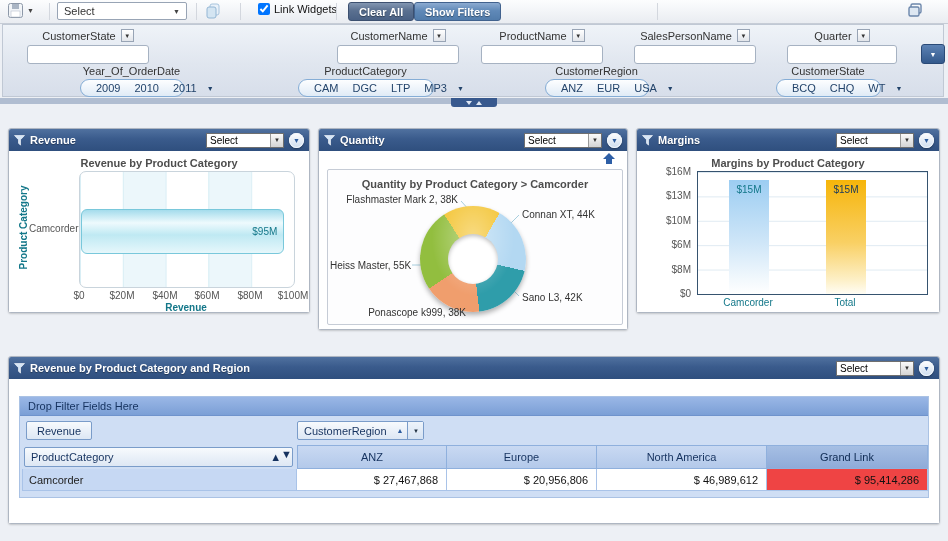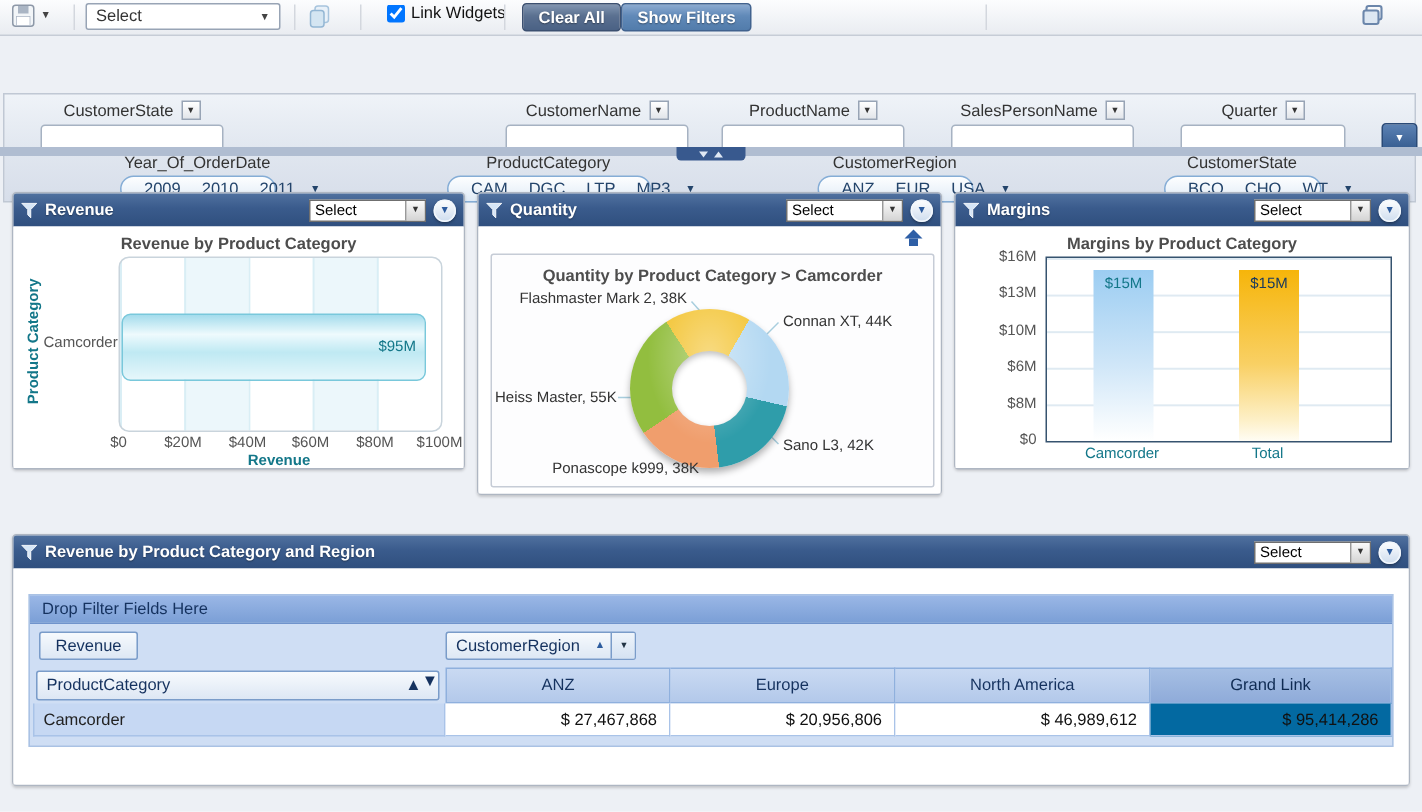--- a/index.html
+++ b/index.html
@@ -10,21 +10,21 @@
   .toolbar{left:0;top:0;width:948px;height:23px;background:linear-gradient(#fcfdfe,#e9ecf1);border-bottom:1px solid #c6ccd6;}
   .tsep{position:absolute;top:3px;width:1px;height:17px;background:#d3d7de;}
   .toolbtn{position:absolute;display:flex;align-items:center;gap:3px;}
   .combo{background:#fff;border:1px solid #98a4b5;border-radius:2px;display:flex;align-items:center;justify-content:space-between;padding:0 6px;color:#333;}
   .glyph-arr{font-size:7px;color:#444;line-height:1;}
   .chk-row{display:flex;align-items:center;gap:4px;color:#111;}
   .btn-dark{background:linear-gradient(#8296b2,#5a7090 45%,#4a6184);border:1px solid #3c5070;border-radius:3px;color:#fff;font-weight:bold;padding:0 10px;height:17px;display:flex;align-items:center;text-shadow:0 1px 1px rgba(0,0,0,.4);}
   .btn-blue{background:linear-gradient(#8cabd1,#6089b8 45%,#527cab);border:1px solid #41628e;border-radius:3px;color:#fff;font-weight:bold;padding:0 10px;height:17px;display:flex;align-items:center;text-shadow:0 1px 1px rgba(0,0,0,.4);}
 
   
-  .filterbar{left:2px;top:24px;width:942px;height:73px;background:linear-gradient(#eff3f8,#e0e6ef 55%,#d7deea);border:1px solid #c0c8d4;box-sizing:border-box;margin-top:38px;}
+  .filterbar{left:2px;top:24px;width:942px;height:73px;background:linear-gradient(#eff3f8,#e0e6ef 55%,#d7deea);border:1px solid #c0c8d4;box-sizing:border-box;}
   .tf{position:absolute;top:4px;width:122px;}
   .tf-lr{display:flex;justify-content:center;align-items:center;gap:5px;color:#333;}
   .mini-dd{width:13px;height:13px;background:linear-gradient(#fff,#e2e5ea);border:1px solid #98a4b5;font-size:6px;color:#333;display:flex;align-items:center;justify-content:center;box-sizing:border-box;}
   .tf input{margin-top:3px;width:100%;height:19px;border:1px solid #a6b2c2;border-radius:3px;box-sizing:border-box;background:#fff;outline:none;font-family:"Liberation Sans",sans-serif;}
   .blue-dd{position:absolute;left:918px;top:19px;width:24px;height:20px;background:linear-gradient(#5c82b4,#33598c);border:1px solid #2a4a77;border-radius:3px;color:#fff;font-size:7px;display:flex;align-items:center;justify-content:center;box-sizing:border-box;}
   .bg-label{position:absolute;top:40px;text-align:center;color:#333;}
   .bgroup{position:absolute;top:54px;height:18px;border:1px solid #85add6;border-radius:9px;background:linear-gradient(#fdfeff,#e0ebf6);display:flex;align-items:center;padding:0 8px;color:#23446b;box-sizing:border-box;}
   .bgroup .opt{padding:0 7px;}
   .bgroup .glyph-arr{color:#23446b;margin-left:3px;}
 
@@ -95,21 +95,21 @@
   .pvh{height:24px;}
   .pvr{height:22px;}
   .c0h{width:275px;position:relative;}
   .pc-btn{position:absolute;left:2px;top:2px;width:269px;height:20px;background:linear-gradient(#f7fafd,#dde7f4);border:1px solid #7a9cc9;border-radius:2px;color:#15325f;display:flex;align-items:center;box-sizing:border-box;}
   .pc-btn .lbl{flex:1;padding-left:6px;text-align:left;}
   .ch{box-sizing:border-box;border:1px solid #8fb0dd;border-left:none;background:linear-gradient(#c9d9f2,#b3c9ea);display:flex;align-items:center;justify-content:center;color:#15325f;}
   .ch.first{border-left:1px solid #8fb0dd;}
   .ch.gt{background:linear-gradient(#a6bfe4,#8fabd9);color:#0e2a52;}
   .c0d{width:275px;background:#c6d8f3;border:1px solid #a9c3e8;border-top:none;display:flex;align-items:center;padding-left:6px;box-sizing:border-box;color:#222;}
   .cv{box-sizing:border-box;border:1px solid #a9c3e8;border-left:none;border-top:none;background:#fff;display:flex;align-items:center;justify-content:flex-end;padding-right:8px;color:#111;}
-  .cv.gt{background:#0369a1;}
+  .cv.gt{background:#ef4444;}
 </style>
 </head>
 <body>
 
 <div id="app">
 
   <div class="abs toolbar">
     <div class="toolbtn" style="left:7px;top:2px;">
       <span style="display:flex;">
         <svg width="17" height="17" viewBox="0 0 17 17">

